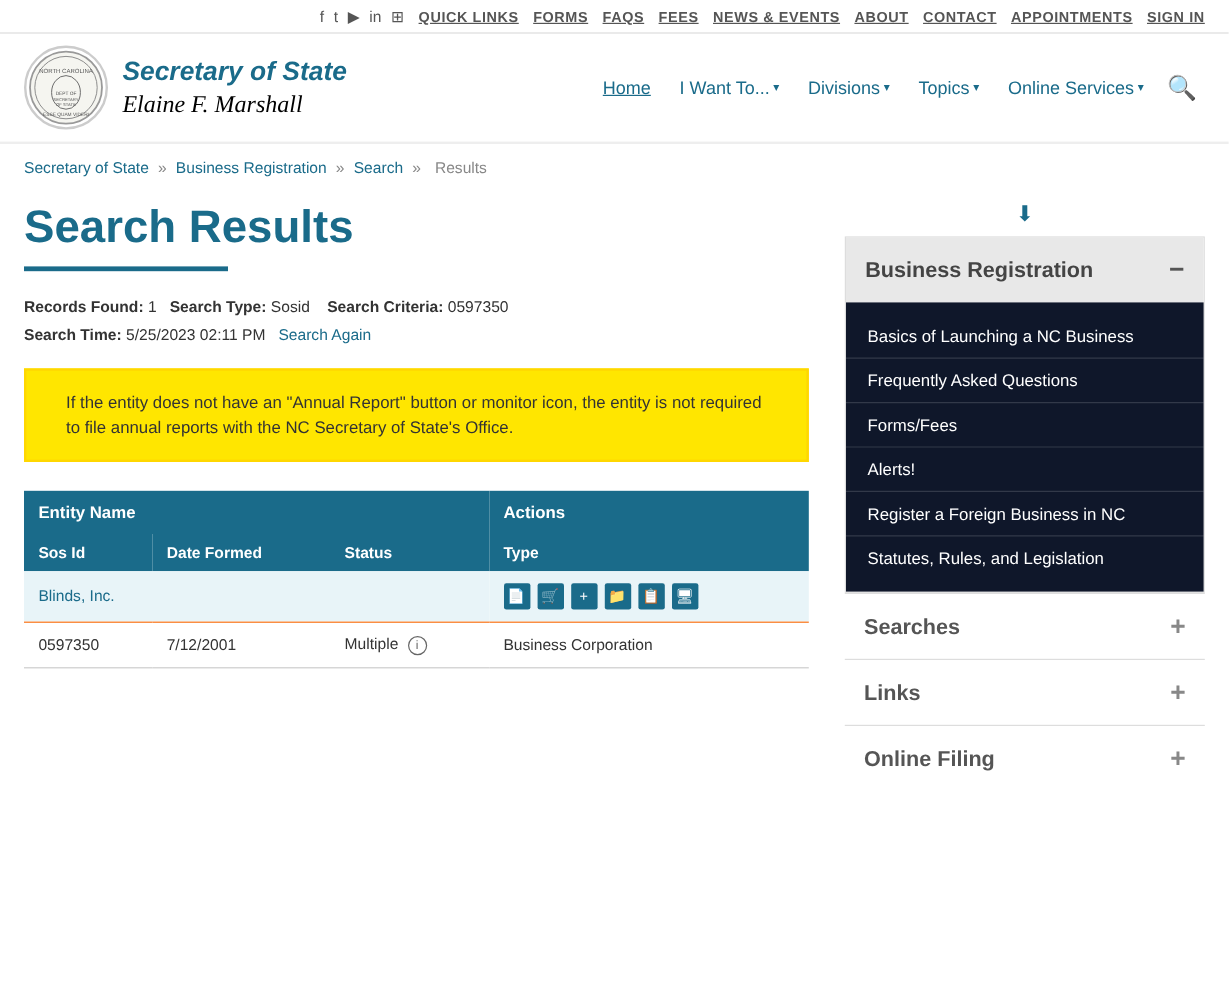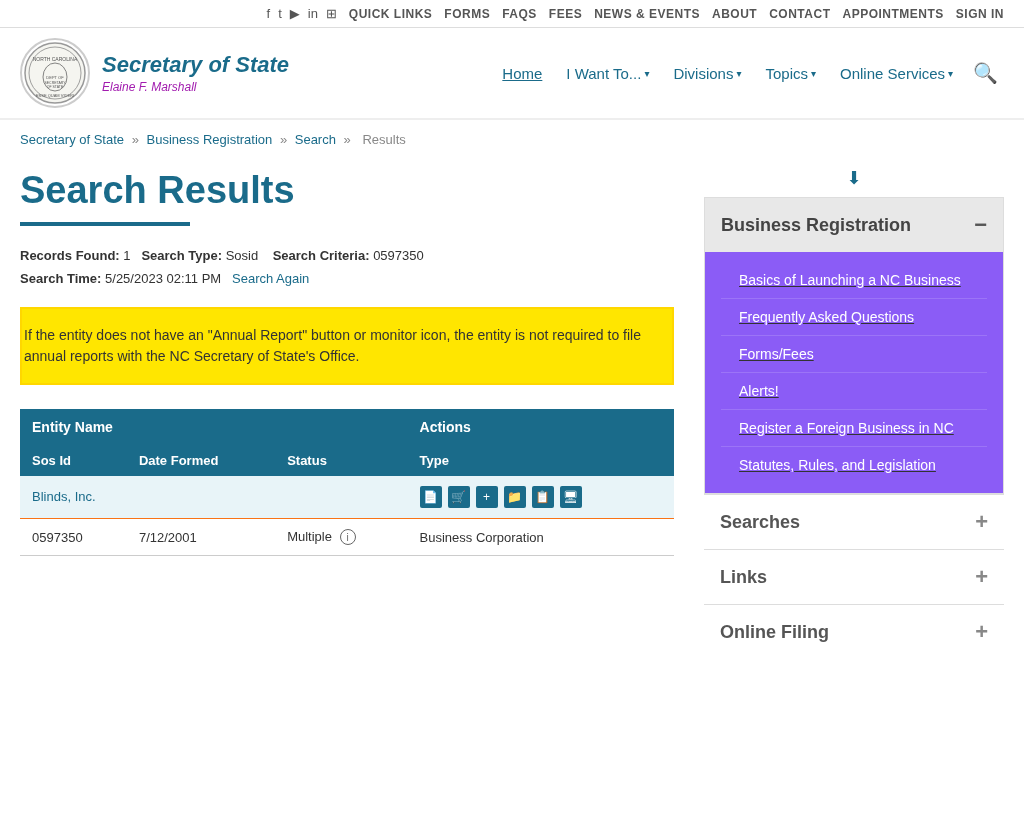--- a/index.html
+++ b/index.html
@@ -12,21 +12,21 @@
       padding: 6px 20px;
       display: flex;
       align-items: center;
       justify-content: flex-end;
       gap: 12px;
       font-size: 12px;
       color: #555;
     }
     .top-bar .social-icons { display: flex; gap: 8px; align-items: center; }
     .top-bar .social-icons span { font-size: 13px; color: #555; cursor: pointer; }
-    .top-bar .util-links { display: flex; gap: 12px; }
+    .top-bar .util-links { display: flex; gap: 12px; text-decoration: underline; }
     .top-bar .util-links a {
       color: #555; text-decoration: none; font-size: 12px; font-weight: bold; letter-spacing: 0.5px;
     }
 
     
     .header {
       display: flex;
       align-items: center;
       padding: 10px 20px;
       border-bottom: 2px solid #eee;
@@ -42,21 +42,21 @@
       border: 2px solid #ccc;
       border-radius: 50%;
       display: flex; align-items: center; justify-content: center;
       font-size: 9px; color: #666; text-align: center; overflow: hidden;
     }
     .header .logo-text { line-height: 1.3; }
     .header .logo-text .title {
       font-style: italic; font-size: 22px; color: #1a6b8a; font-weight: bold;
     }
     .header .logo-text .subtitle {
-      font-style: italic; font-size: 12px; color: #a21caf;
+      font-style: italic; font-size: 20px; color: #000000; font-family: Liberation Serif, serif;
     }
     .main-nav {
       display: flex; align-items: center; gap: 4px; flex: 1; justify-content: flex-end;
     }
     .main-nav a {
       color: #1a6b8a; text-decoration: none; font-size: 15px; padding: 6px 10px;
       display: flex; align-items: center; gap: 3px;
     }
     .main-nav a.active { text-decoration: underline; }
     .main-nav .chevron { font-size: 10px; }
@@ -100,21 +100,21 @@
 
     
     .search-meta { font-size: 13px; margin-bottom: 16px; line-height: 1.8; }
     .search-meta strong { font-weight: bold; }
     .search-meta a { color: #1a6b8a; text-decoration: none; }
 
     
     .yellow-notice {
       background: #FFE600;
       border: 2px solid #FFD700;
-      padding: 16px 2px;
+      padding: 16px 33px;
       margin-bottom: 24px;
       font-size: 14px;
       line-height: 1.5;
       color: #333;
     }
 
     
     .results-table {
       width: 100%;
       border-collapse: collapse;
@@ -164,23 +164,22 @@
       align-items: center;
       justify-content: space-between;
       padding: 14px 16px;
       background: #e8e8e8;
       font-size: 18px;
       font-weight: bold;
       color: #444;
     }
     .sidebar-header .minus-icon { font-size: 22px; cursor: pointer; color: #555; }
     .sidebar-teal {
-      background: #8b5cf6;
-      padding: 10px 16px;
-      text-decoration: underline;
+      background: #0f172a;
+      padding: 10px 0;
     }
     .sidebar-teal a {
       display: block;
       color: #fff;
       text-decoration: none;
       padding: 10px 18px;
       font-size: 14px;
       border-bottom: 1px solid rgba(255,255,255,0.15);
     }
     .sidebar-teal a:last-child { border-bottom: none; }

